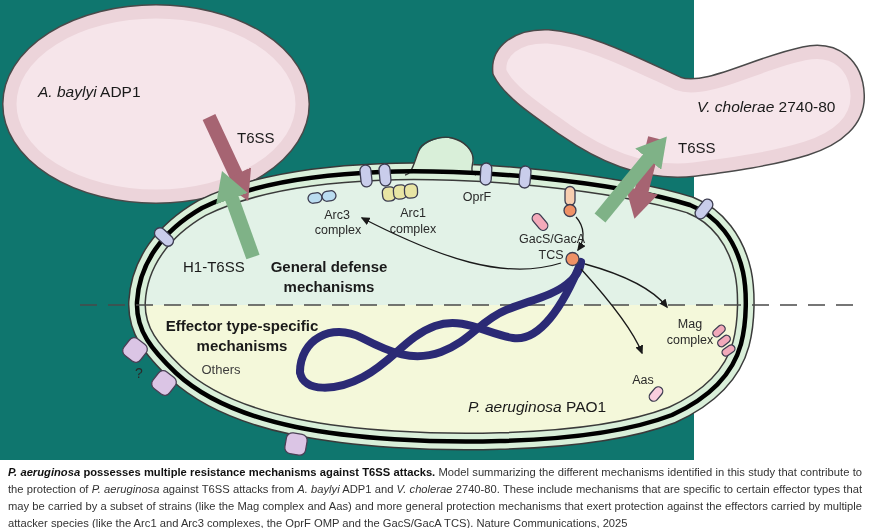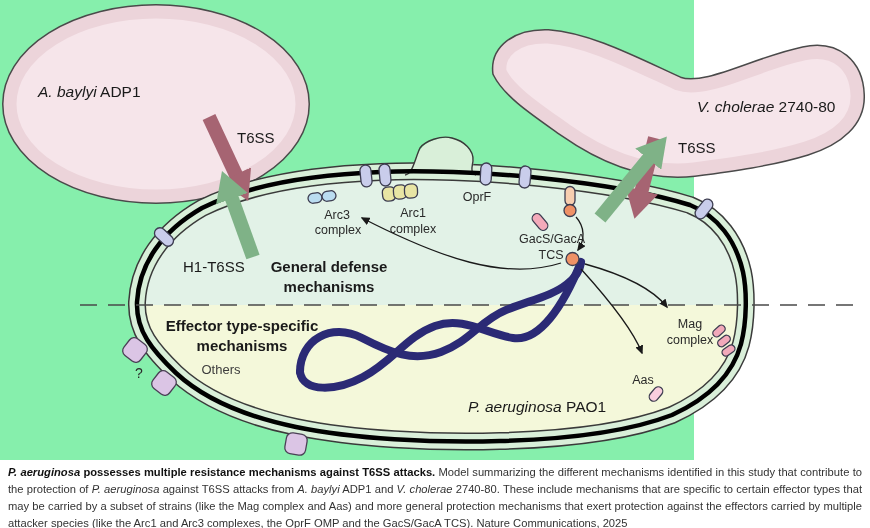--- a/index.html
+++ b/index.html
@@ -1,17 +1,17 @@
 <!DOCTYPE html>
 <html><head>
 <meta charset="utf-8">
 <style>
   html,body{margin:0;padding:0;background:#fff;}
   body{width:870px;height:528px;font-family:"Liberation Sans",sans-serif;overflow:hidden;}
-  .fig-wrap{width:694px;height:460px;position:relative;background:#86efac;}
+  .fig-wrap{width:694px;height:460px;position:relative;background:#0f766e;}
   svg text{fill:#1a1a1a;font-family:"Liberation Sans",sans-serif;}
   .species{font-size:15.5px;}
   .it{font-style:italic;}
   .t6ss{font-size:15px;}
   .head{font-size:15px;font-weight:700;}
   .small{font-size:12.5px;fill:#2a2a2a;}
   .others{font-size:13px;fill:#3d3d3d;}
   .qmark{font-size:14px;fill:#2a2a2a;}
   .caption{margin:4px 8px 0 8px;font-size:11.2px;line-height:17px;color:#333;
            text-align:justify;}

